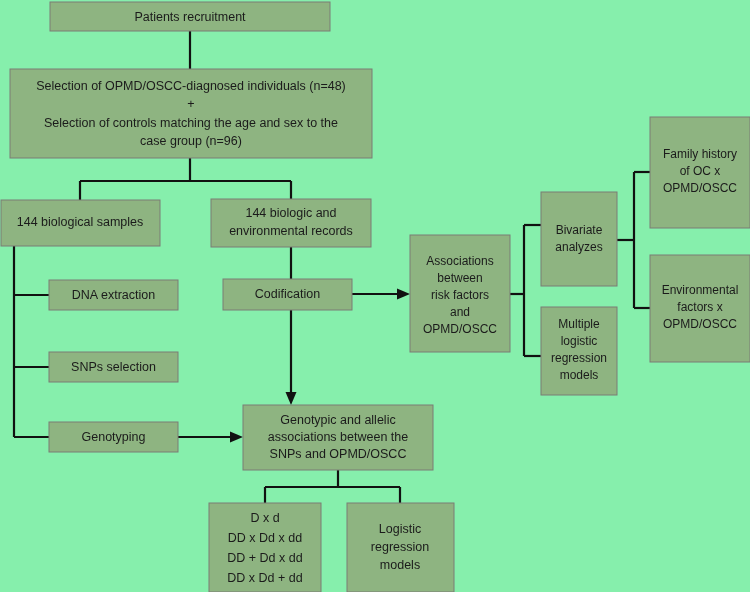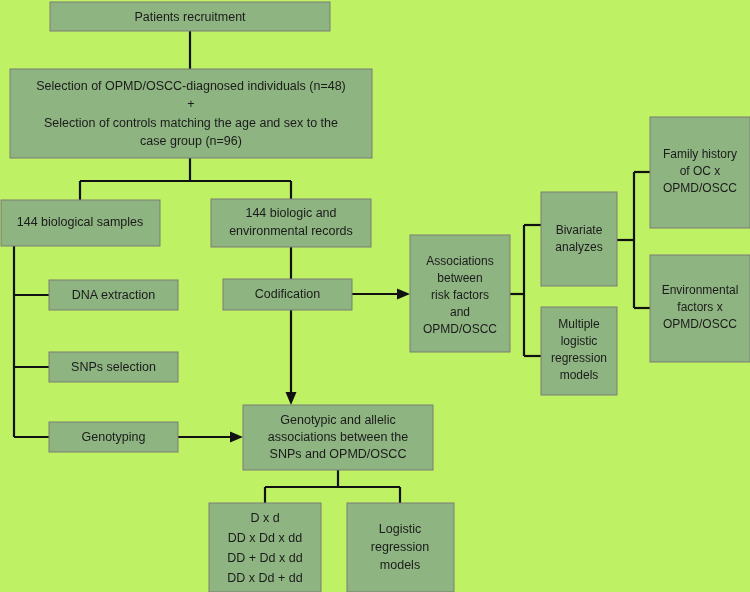--- a/index.html
+++ b/index.html
@@ -8,21 +8,21 @@
     padding: 0;
     background: #ffffff;
   }
   body {
     font-family: "Liberation Sans", sans-serif;
   }
   #flowchart-root {
     position: relative;
     width: 750px;
     height: 592px;
-    background: #bef264;
+    background: #86efac;
     overflow: hidden;
   }
   svg.fc {
     position: absolute;
     left: 0;
     top: 0;
     width: 750px;
     height: 592px;
   }
   .fc-node rect {

